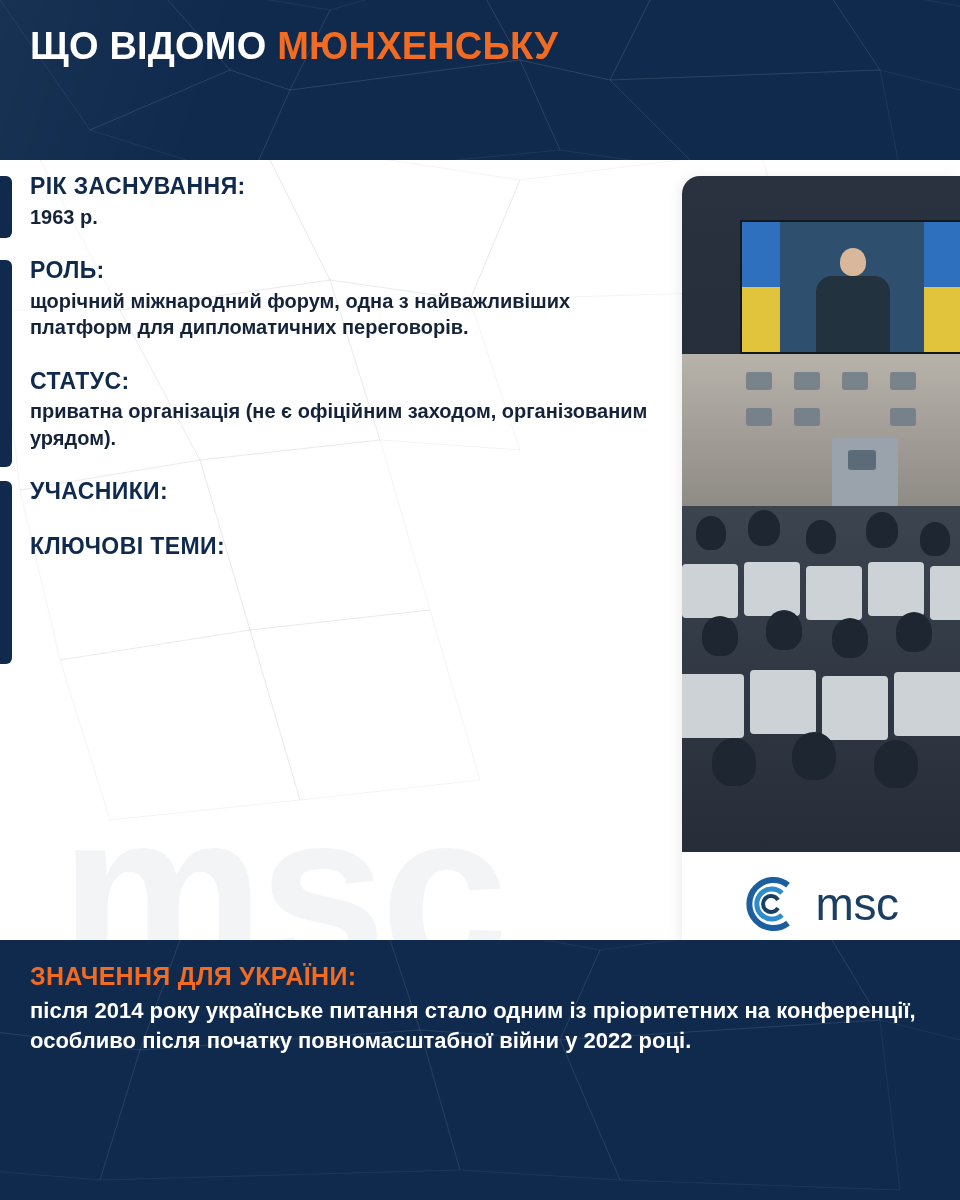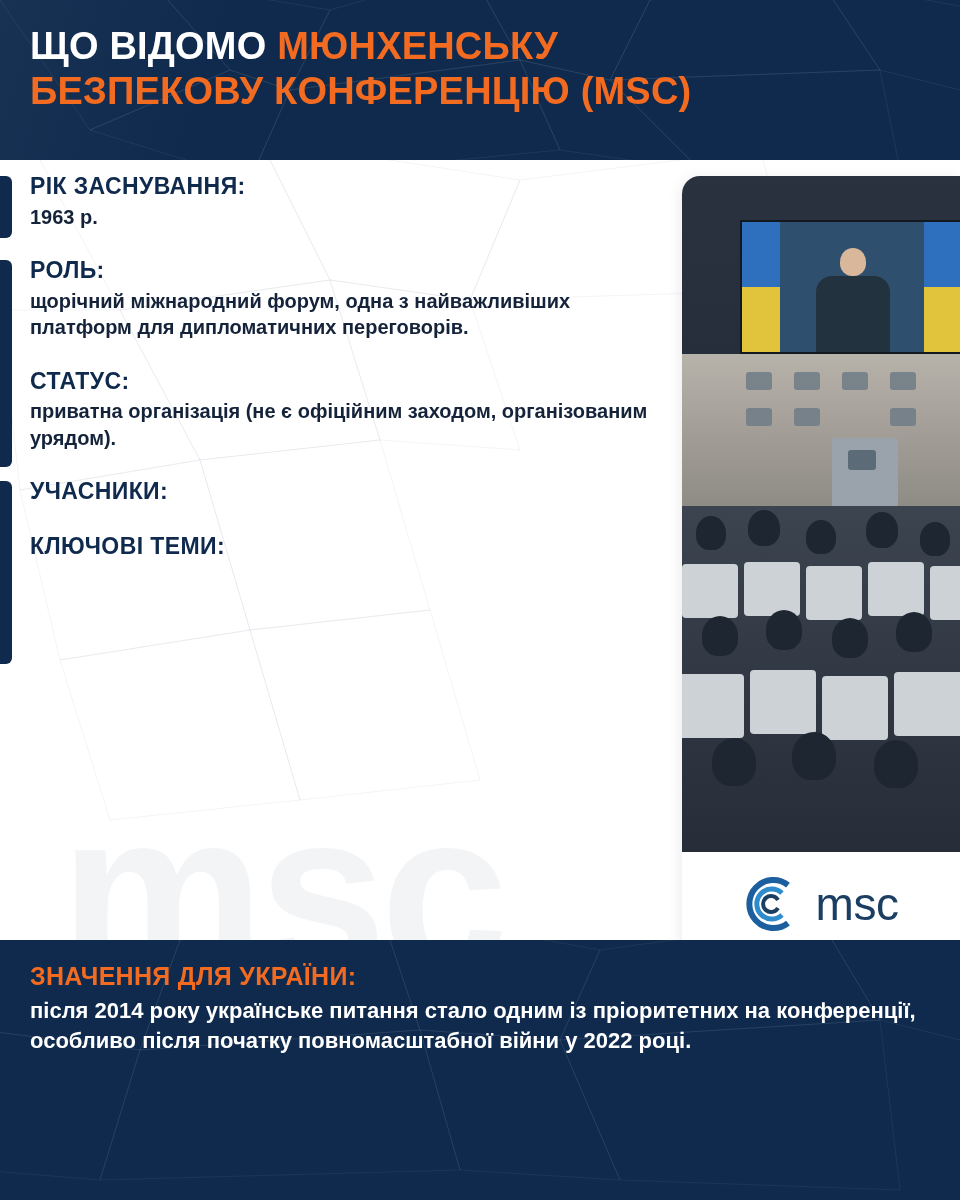--- a/index.html
+++ b/index.html
@@ -302,21 +302,20 @@
         <polygon points="650,0 820,-20 880,70 610,80"></polygon>
         <polygon points="820,-20 980,10 960,90 880,70"></polygon>
         <polygon points="90,130 230,70 290,90 250,180"></polygon>
         <polygon points="290,90 520,60 560,150 250,180"></polygon>
         <polygon points="520,60 610,80 700,170 560,150"></polygon>
         <polygon points="610,80 880,70 900,170 700,170"></polygon>
       </g>
     </svg>
     <div class="header-title">
       <span>ЩО ВІДОМО </span><span class="accent">МЮНХЕНСЬКУ</span><br>
-      <span class="accent">БЕЗПЕКОВУ КОНФЕРЕНЦІЮ (MSC)</span>
     </div>
   </div>
 
   <div class="body-area">
     <svg class="body-poly" viewBox="0 0 960 780" preserveAspectRatio="none">
       <g fill="none" stroke="#0f2a4d" stroke-width="1" stroke-opacity="0.10">
         <polygon points="40,0 260,-20 330,120 120,150"></polygon>
         <polygon points="260,-20 520,20 470,140 330,120"></polygon>
         <polygon points="520,20 760,-10 800,130 470,140"></polygon>
         <polygon points="0,150 120,150 200,300 20,330"></polygon>

